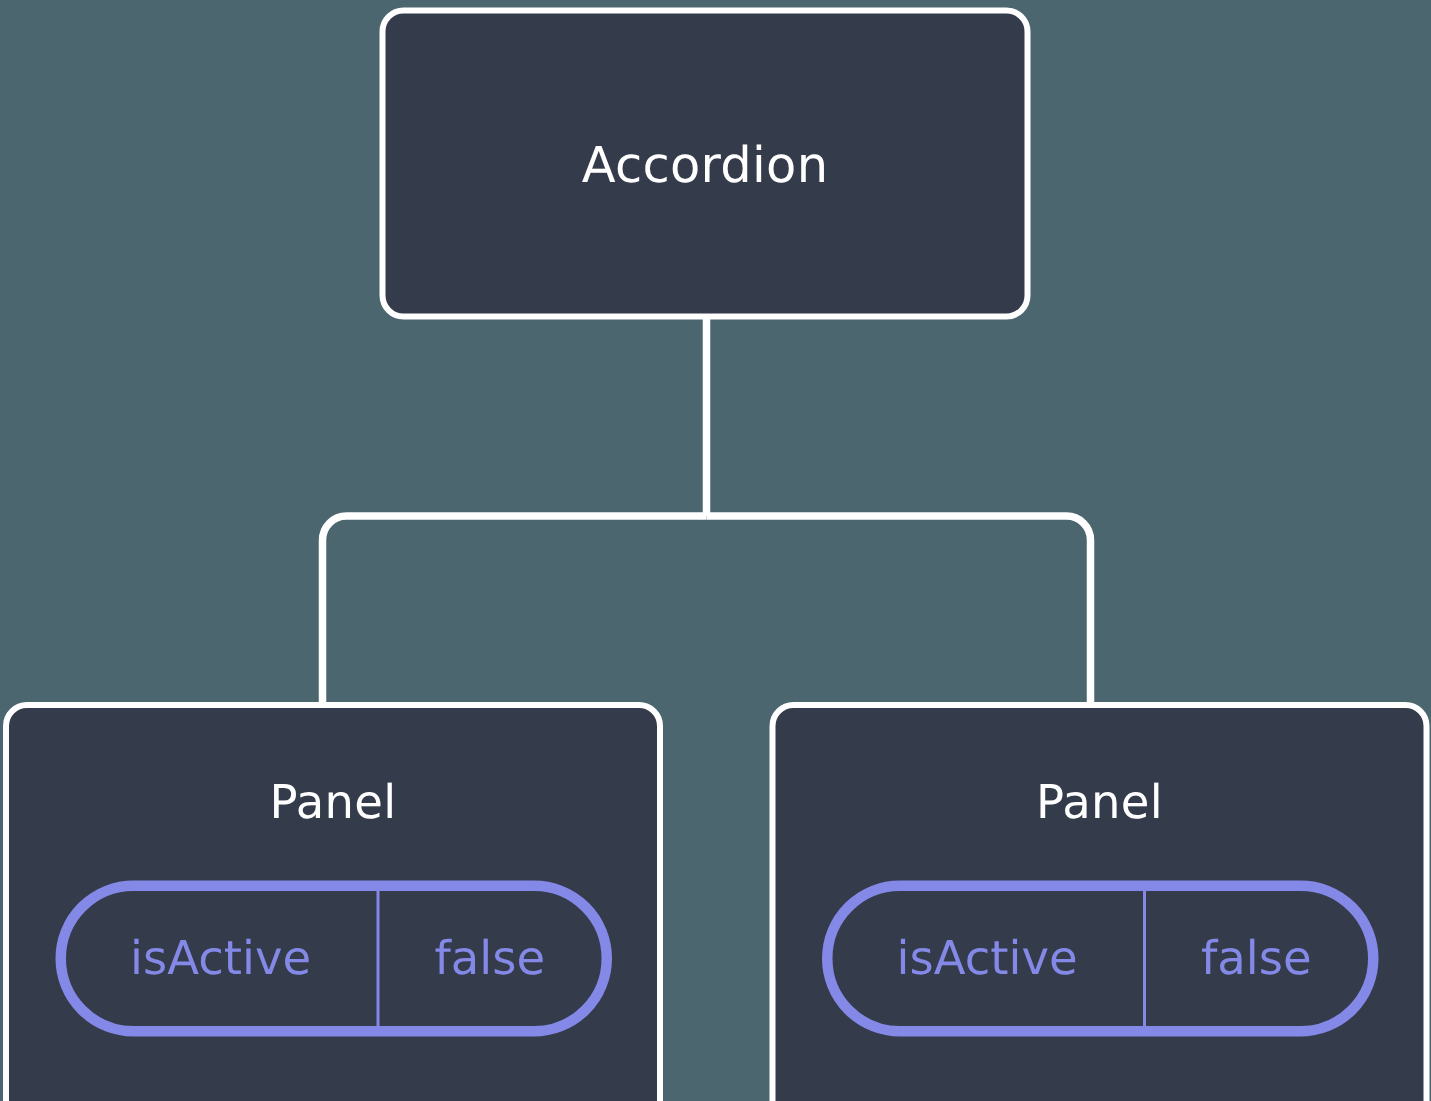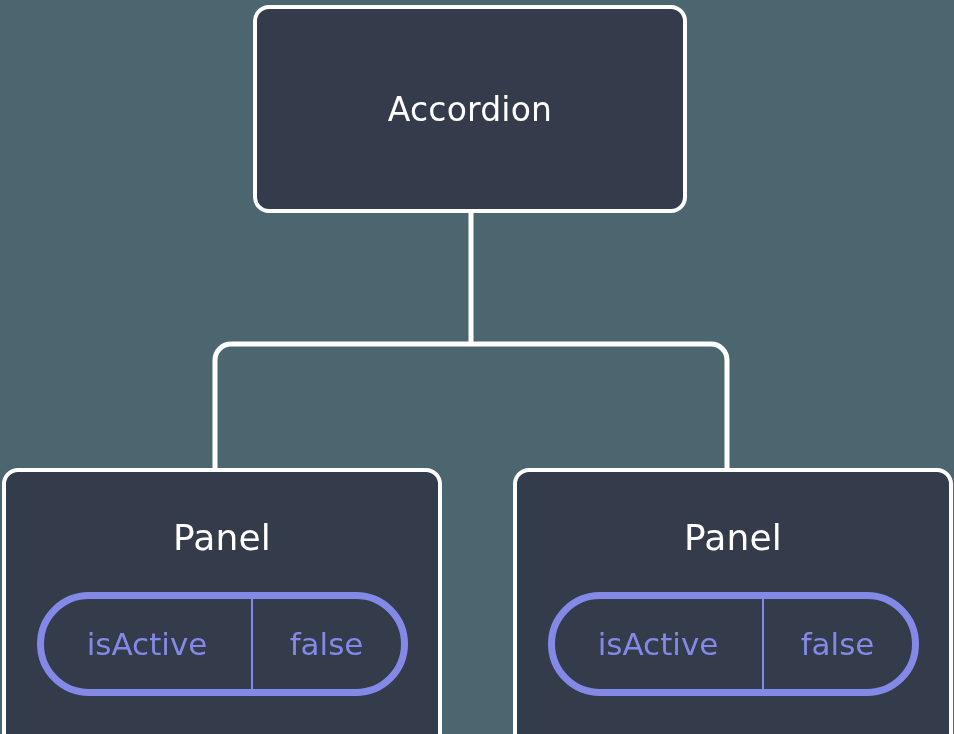--- a/index.html
+++ b/index.html
@@ -61,21 +61,21 @@
   .node-leaf {
     width: 440px;
     height: 290px;
     top: 468px;
     justify-content: flex-start;
     padding-top: 48px;
   }
   .node-leaf-left  { left: 2px; }
   .node-leaf-right { left: 513px; }
   .node-leaf .node-title {
-    font-size: 36px;
+    font-size: 31px;
   }
 
   .node-title {
     color: #ffffff;
     font-weight: 400;
     letter-spacing: 0.2px;
     line-height: 1;
     white-space: nowrap;
   }
 

